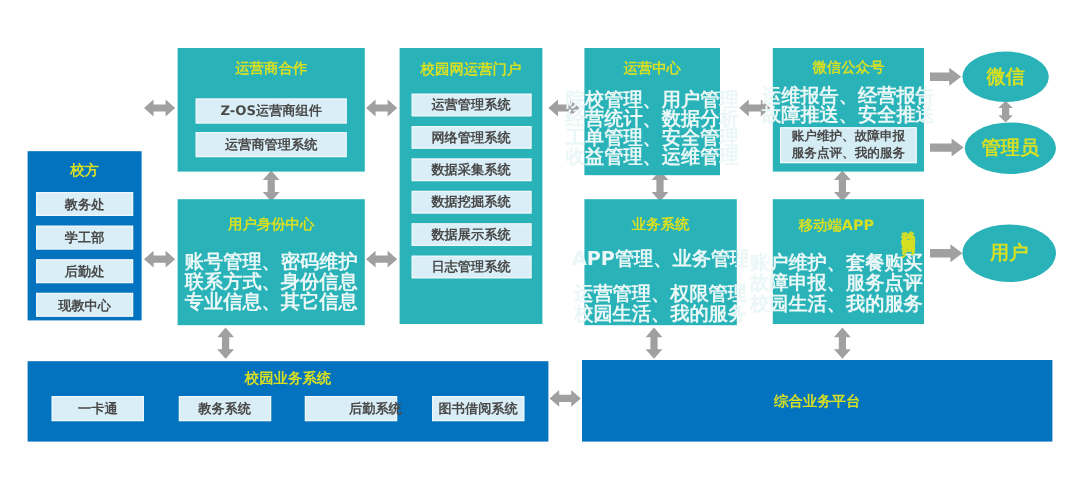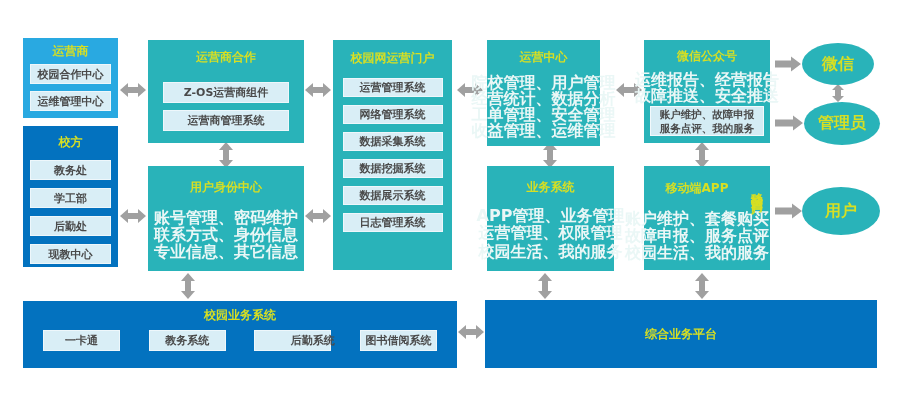--- a/index.html
+++ b/index.html
@@ -36,25 +36,20 @@
     <polygon points="702,142 709,150 705,150 705,160 709,160 702,168 695,160 699,160 699,150 695,150"></polygon>
     <polygon points="188,273 195,281 191,281 191,291 195,291 188,299 181,291 185,291 185,281 181,281"></polygon>
     <polygon points="545,273 552,281 548,281 548,291 552,291 545,299 538,291 542,291 542,281 538,281"></polygon>
     <polygon points="702,273 709,281 705,281 705,291 709,291 702,299 695,291 699,291 699,281 695,281"></polygon>
     <polygon points="838,84 844,90 841,90 841,96 844,96 838,102 832,96 835,96 835,90 832,90"></polygon>
     <polygon points="775,60.5 791,60.5 791,56.5 801,64 791,71.5 791,67.5 775,67.5"></polygon>
     <polygon points="775,119.5 793,119.5 793,115.5 803,123 793,130.5 793,126.5 775,126.5"></polygon>
     <polygon points="775,207.5 792,207.5 792,203.5 802,211 792,218.5 792,214.5 775,214.5"></polygon>
   </svg>
 
-  <div class="box lblue" style="left:23px;top:38px;width:95px;height:80px;">
-    <div class="btitle" style="margin-top:7px;">运营商</div>
-    <div class="sub" style="width:81px;height:20px;margin-top:7px;">校园合作中心</div>
-    <div class="sub" style="width:81px;height:20px;margin-top:7px;">运维管理中心</div>
-  </div>
 
   <div class="box dblue" style="left:23px;top:126px;width:95px;height:141px;">
     <div class="btitle" style="margin-top:10px;">校方</div>
     <div class="sub" style="width:81px;height:20px;margin-top:12px;">教务处</div>
     <div class="sub" style="width:81px;height:20px;margin-top:8px;">学工部</div>
     <div class="sub" style="width:81px;height:20px;margin-top:8px;">后勤处</div>
     <div class="sub" style="width:81px;height:20px;margin-top:8px;">现教中心</div>
   </div>
 
   <div class="box teal" style="left:148px;top:40px;width:156px;height:103px;">
@@ -84,21 +79,21 @@
     <div class="btitle" style="margin-top:11px;">运营中心</div>
     <div class="tline" style="margin-top:14px;">院校管理、用户管理</div>
     <div class="tline" style="margin-top:5px;">经营统计、数据分析</div>
     <div class="tline" style="margin-top:5px;">工单管理、安全管理</div>
     <div class="tline" style="margin-top:5px;">收益管理、运维管理</div>
   </div>
 
   <div class="box teal" style="left:487px;top:166px;width:127px;height:105px;">
     <div class="btitle" style="margin-top:15px;">业务系统</div>
     <div class="tline" style="margin-top:17px;">APP管理、业务管理</div>
-    <div class="tline" style="margin-top:8px;font-family:Liberation Mono, monospace;">运营管理、权限管理</div>
+    <div class="tline" style="margin-top:18px;">运营管理、权限管理</div>
     <div class="tline" style="margin-top:6px;">校园生活、我的服务</div>
   </div>
 
   <div class="box teal" style="left:644px;top:40px;width:126px;height:103px;">
     <div class="btitle" style="margin-top:10px;">微信公众号</div>
     <div class="tline" style="margin-top:12px;">运维报告、经营报告</div>
     <div class="tline" style="margin-top:5px;">故障推送、安全推送</div>
     <div class="panel" style="width:114px;height:30px;margin-top:5px;">
       <div>账户维护、故障申报</div>
       <div>服务点评、我的服务</div>

